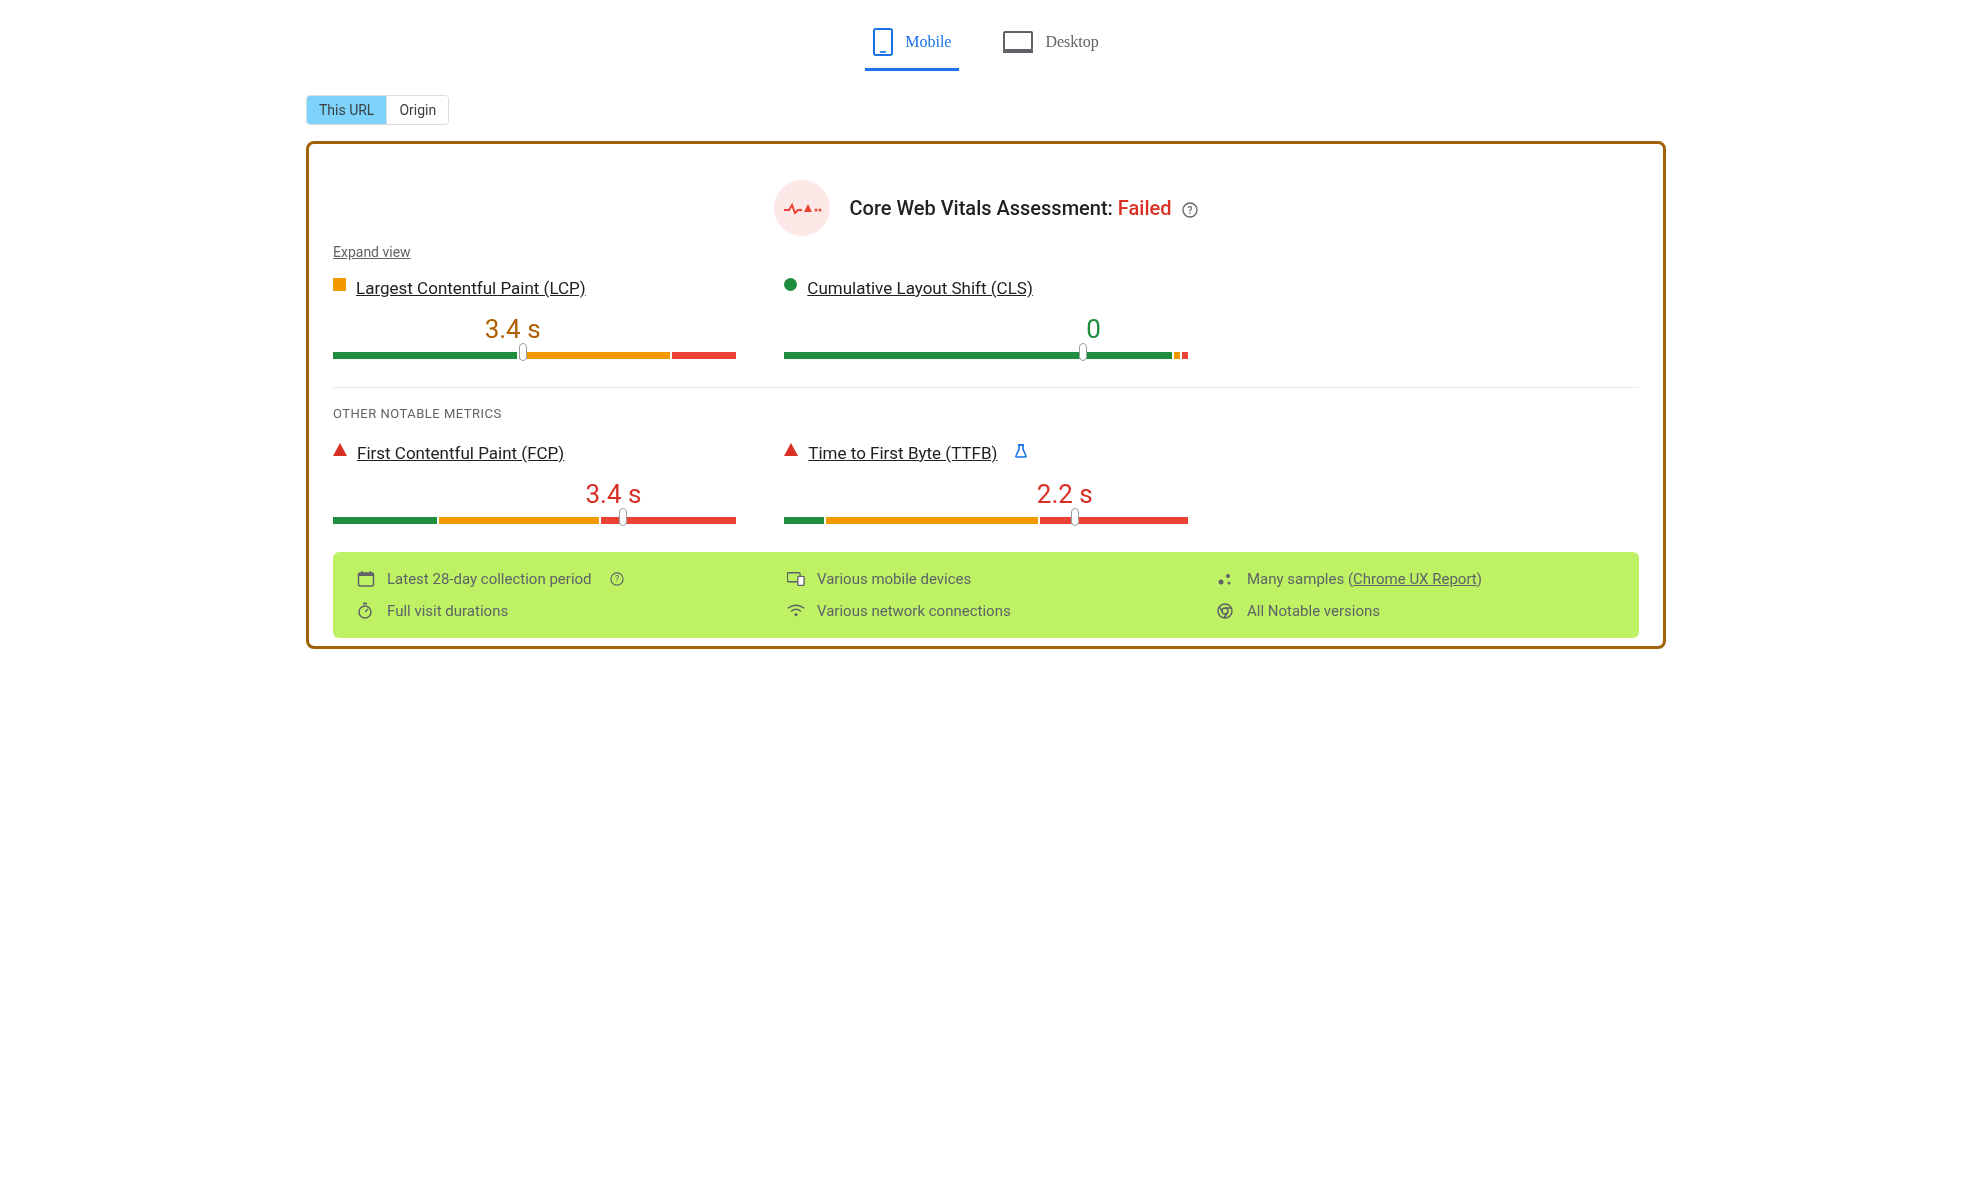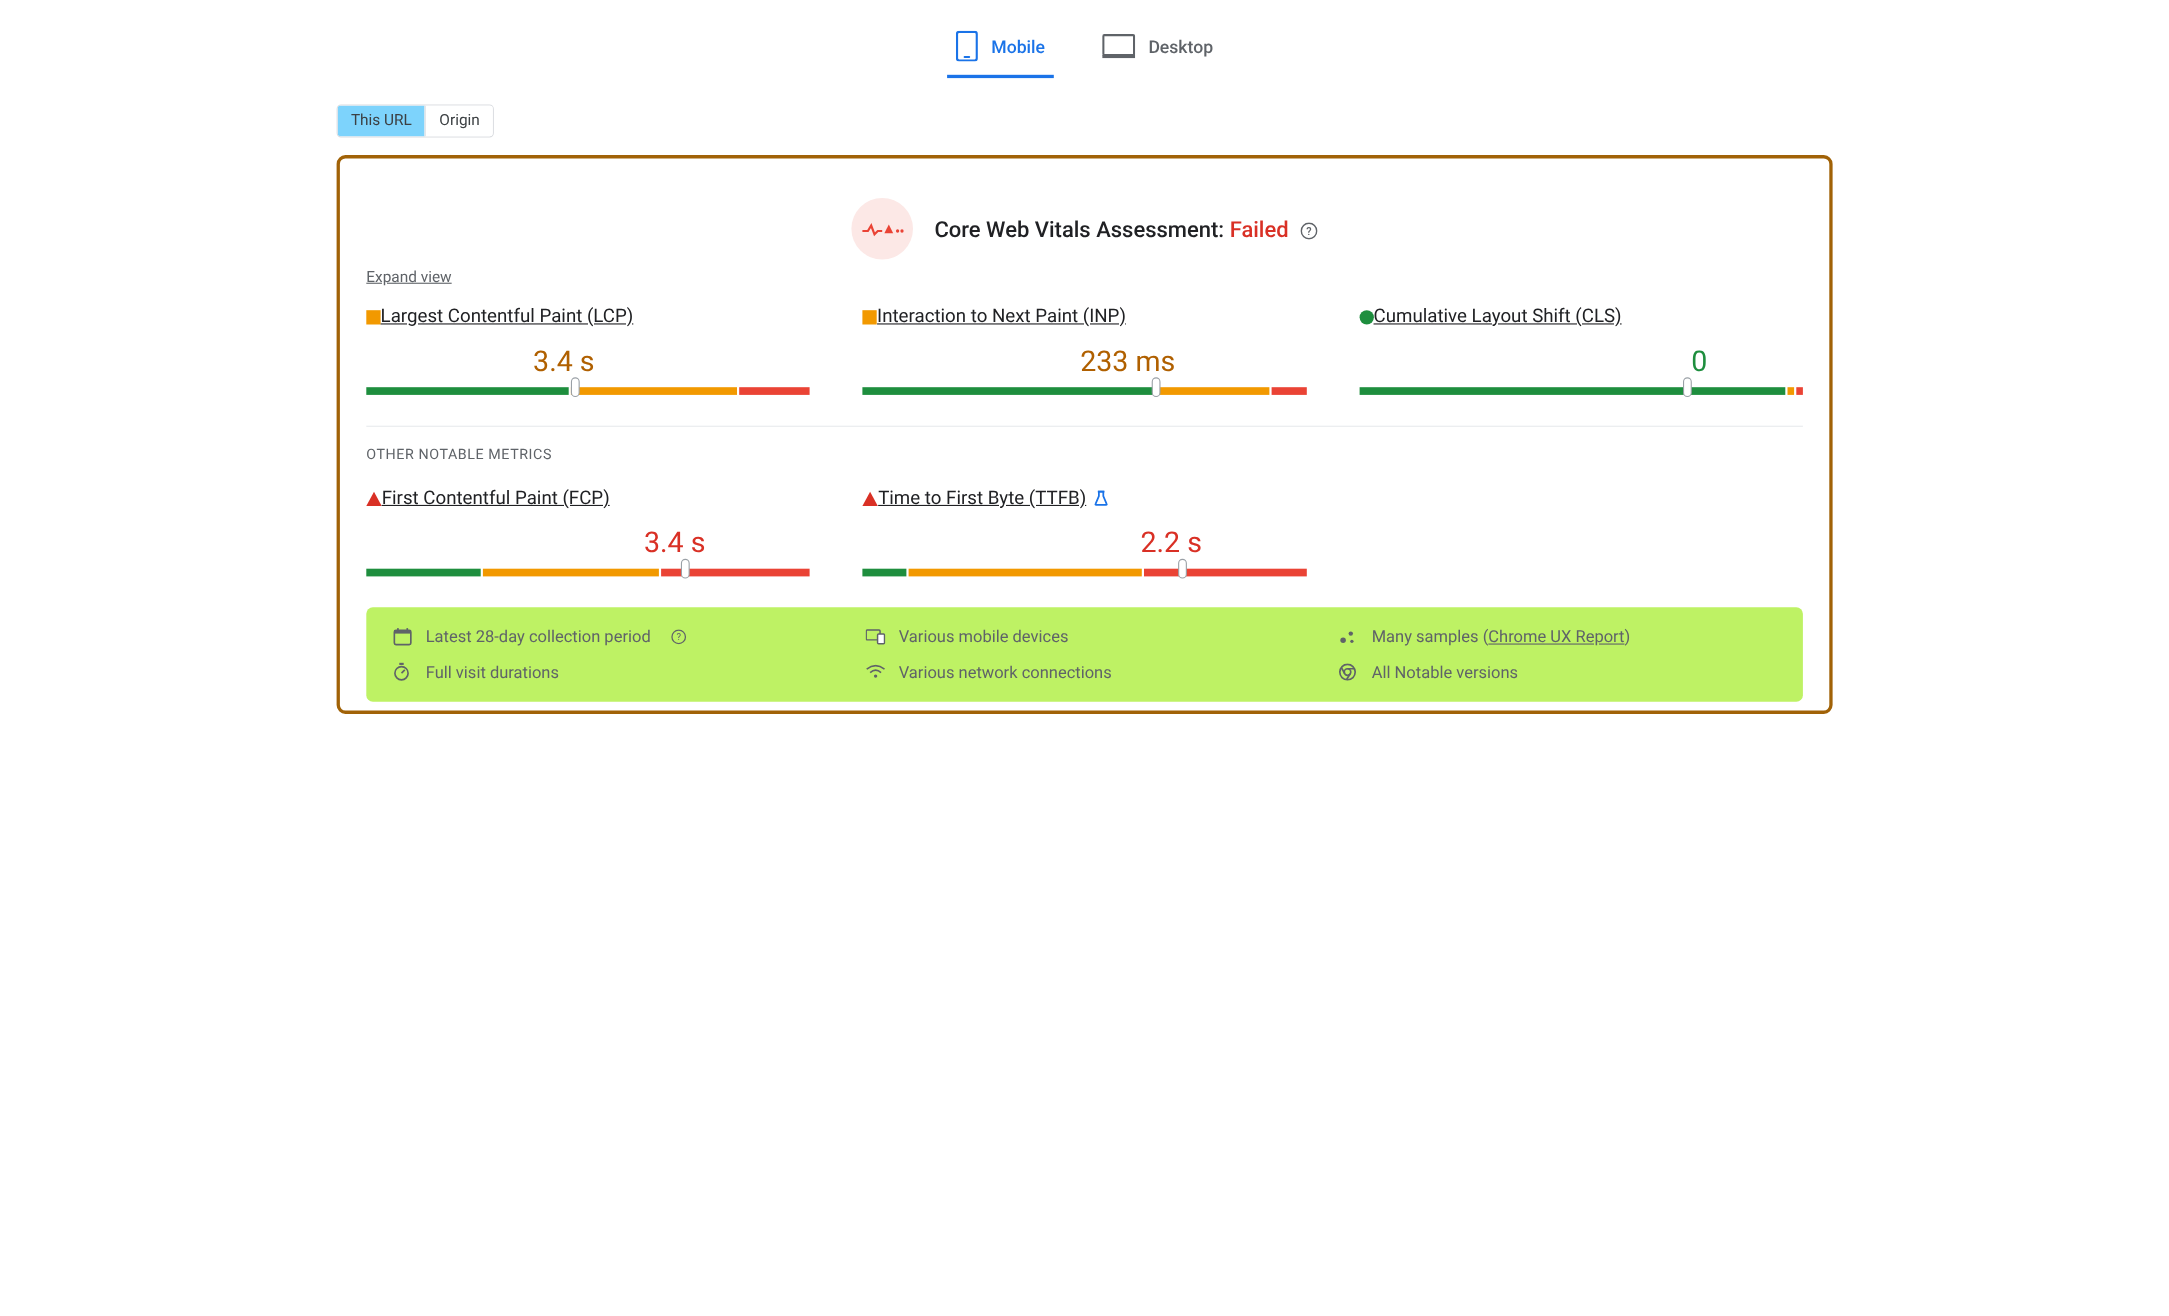--- a/index.html
+++ b/index.html
@@ -5,21 +5,21 @@
   * { box-sizing: border-box; margin: 0; padding: 0; }
   body {
     font-family: Roboto, "Helvetica Neue", Arial, sans-serif;
     background: #fff;
     color: #202124;
     font-size: 14px;
   }
   .page { width: 1400px; margin: 0 auto; padding: 10px 20px 30px; }
 
   
-  .tabs { display: flex; justify-content: center; gap: 36px; margin: 8px 0 24px; }
+  .tabs { display: flex; justify-content: center; gap: 36px; margin: 8px 0 24px; font-family: Liberation Serif, serif; }
   .tab { display: flex; align-items: center; gap: 12px; padding: 10px 8px 12px; cursor: pointer; color: #5f6368; font-size: 16px; font-weight: 500; border-bottom: 3px solid transparent; }
   .tab.active { color: #1a73e8; border-bottom-color: #1a73e8; }
   .tab .icon { display:inline-flex; }
 
   
   .header-row { display: flex; align-items: center; justify-content: space-between; margin-bottom: 16px; }
   .header-left { display: flex; align-items: center; gap: 16px; }
   .brand-circle {
     width: 28px; height: 28px; border-radius: 50%;
     background: #d2e3fc; display:flex; align-items:center; justify-content:center;
@@ -38,21 +38,21 @@
     display:flex; align-items:center; justify-content:center;
   }
   .assessment-text { font-size: 20px; font-weight: 500; color: #202124; }
   .assessment-text .status { color: #d93025; }
   .help-circle { display:inline-flex; margin-left:6px; vertical-align:middle; color:#5f6368; }
   .expand-row { text-align: left; font-size: 14px; color: #5f6368; margin: 6px 0 18px; cursor:pointer;text-decoration:underline; }
 
   
   .metrics { display: grid; grid-template-columns: repeat(3, 1fr); gap: 36px 48px; }
   .metric {}
-  .metric-title-row { display:flex; align-items:center; gap:0; }
+  .metric-title-row { display:flex; gap:10px; }
   .status-square { width:13px; height:13px; background:#f29900; display:inline-block; }
   .status-triangle { width:0; height:0; border-left:7px solid transparent; border-right:7px solid transparent; border-bottom:13px solid #d93025; display:inline-block; }
   .status-circle { width:13px; height:13px; border-radius:50%; background:#1e8e3e; display:inline-block; }
   .metric-name { font-size: 17px; color:#202124; text-decoration: underline; cursor:pointer; }
   .flask-icon { display:inline-flex; margin-left:6px; color:#1a73e8; vertical-align:middle; }
   .metric-value { text-align:right; font-size:26px; font-weight:400; margin-top:16px; margin-bottom:4px; padding-right: 0; }
   .value-green { color:#1e8e3e; }
   .value-amber { color:#b06000; }
   .value-red { color:#d93025; }
   .bar-wrap { position:relative; padding-top:4px; }
@@ -147,36 +147,20 @@
       <div class="bar">
         <div class="seg green" style="flex:46"></div>
         <div class="seg amber" style="flex:38"></div>
         <div class="seg red" style="flex:16"></div>
       </div>
       <div class="marker" style="left:47%"></div>
     </div>
   </div>
   <div class="metric">
     <div class="metric-title-row">
-      <span class="status-square"></span>
-      <span class="metric-name">Interaction to Next Paint (INP)</span>
-
-    </div>
-    <div class="metric-value value-amber" style="padding-right:34%; transform:translateX(18px);">233 ms</div>
-    <div class="bar-wrap">
-      <div class="bar">
-        <div class="seg green" style="flex:66"></div>
-        <div class="seg amber" style="flex:26"></div>
-        <div class="seg red" style="flex:8"></div>
-      </div>
-      <div class="marker" style="left:66%"></div>
-    </div>
-  </div>
-  <div class="metric">
-    <div class="metric-title-row">
       <span class="status-circle"></span>
       <span class="metric-name">Cumulative Layout Shift (CLS)</span>
 
     </div>
     <div class="metric-value value-green" style="padding-right:26%; transform:translateX(18px);">0</div>
     <div class="bar-wrap">
       <div class="bar">
         <div class="seg green" style="flex:97"></div>
         <div class="seg amber" style="flex:1.5"></div>
         <div class="seg red" style="flex:1.5"></div>

